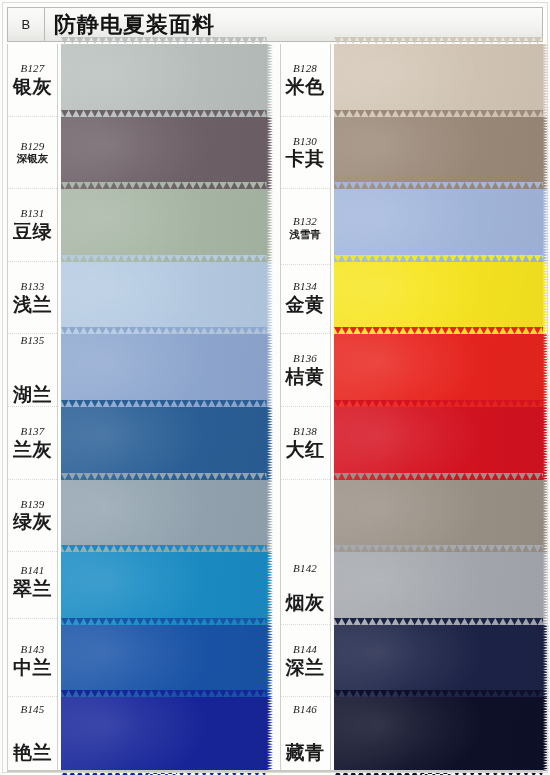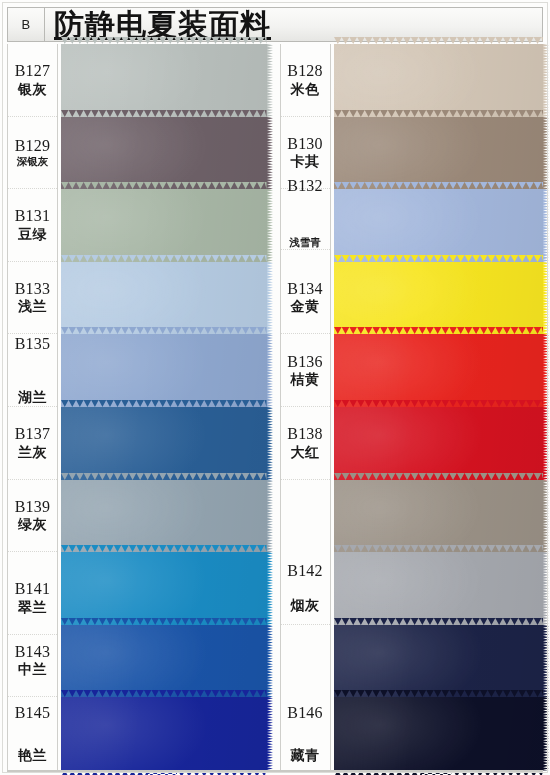--- a/index.html
+++ b/index.html
@@ -48,25 +48,24 @@
     color: #20201e;
     letter-spacing: .5px;
   }
   #header-title {
     flex: 1;
     display: flex;
     align-items: center;
     padding-left: 9px;
     font-family: "DejaVu Sans", "Liberation Sans", sans-serif;
     font-weight: bold;
-    font-size: 30px;
+    font-size: 22px;
     line-height: 1;
     letter-spacing: 1px;
     color: #141414;
-    text-decoration: underline;
   }
 
   
   #sheet {
     position: absolute;
     left: 7px;
     top: 44px;
     width: 536px;
     height: 726px;
     display: flex;
@@ -112,28 +111,29 @@
     display: flex;
     flex-direction: column;
     align-items: center;
     justify-content: center;
     color: #1b1b1b;
     border-bottom: 1px dotted #d8d8d4;
   }
   .label-cell:last-child { border-bottom: none; gap: 25px; }
   .code {
     font-family: "Liberation Serif", "DejaVu Serif", serif;
-    font-size: 16px;
+    font-size: 11px;
     line-height: 1.15;
     letter-spacing: .2px;
+    font-style: italic;
   }
   .cname {
     font-family: "DejaVu Sans", "Liberation Sans", sans-serif;
     font-weight: bold;
-    font-size: 14px;
+    font-size: 19px;
     line-height: 1.2;
     letter-spacing: .5px;
     white-space: nowrap;
   }
   .cname.narrow { font-size: 10.5px; letter-spacing: 0; }
 
   
   .swatch {
     position: absolute;
     left: 0;
@@ -230,21 +230,21 @@
             <div class="cname">湖兰</div>
           </div>
           <div class="label-cell" style="top: 363px; height: 72.6px;">
             <div class="code">B137</div>
             <div class="cname">兰灰</div>
           </div>
           <div class="label-cell" style="top: 435.6px; height: 72.6px;">
             <div class="code">B139</div>
             <div class="cname">绿灰</div>
           </div>
-          <div class="label-cell" style="top: 518px; height: 72.6px; align-items: center;">
+          <div class="label-cell" style="top: 502px; height: 72.6px; align-items: center;">
             <div class="code">B141</div>
             <div class="cname">翠兰</div>
           </div>
           <div class="label-cell" style="top: 580.8px; height: 72.6px;">
             <div class="code">B143</div>
             <div class="cname">中兰</div>
           </div>
           <div class="label-cell" style="top: 653.4px; height: 72.6px;">
             <div class="code">B145</div>
             <div class="cname">艳兰</div>
@@ -391,40 +391,44 @@
     <div class="half right">
       <div class="label-col">
           <div class="label-cell" style="top: 0px; height: 72.6px;">
             <div class="code">B128</div>
             <div class="cname">米色</div>
           </div>
           <div class="label-cell" style="top: 72.6px; height: 72.6px;">
             <div class="code">B130</div>
             <div class="cname">卡其</div>
           </div>
-          <div class="label-cell" style="top: 133px; height: 72.6px; justify-content: space-between;">
+          <div class="label-cell" style="top: 148px; height: 72.6px;">
             <div class="code">B132</div>
             <div class="cname narrow">浅雪青</div>
           </div>
           <div class="label-cell" style="top: 217.8px; height: 72.6px;">
             <div class="code">B134</div>
             <div class="cname">金黄</div>
           </div>
           <div class="label-cell" style="top: 290.4px; height: 72.6px;">
             <div class="code">B136</div>
             <div class="cname">桔黄</div>
           </div>
           <div class="label-cell" style="top: 363px; height: 72.6px;">
             <div class="code">B138</div>
             <div class="cname">大红</div>
           </div>
           <div class="label-cell" style="top: 508.2px; height: 72.6px; gap: 16px;">
             <div class="code">B142</div>
             <div class="cname">烟灰</div>
           </div>
+          <div class="label-cell" style="top: 580.8px; height: 72.6px;">
+            <div class="code">B144</div>
+            <div class="cname">深兰</div>
+          </div>
           <div class="label-cell" style="top: 653.4px; height: 72.6px;">
             <div class="code">B146</div>
             <div class="cname">藏青</div>
           </div>
         </div>
       <div class="swatch-col">
           <div class="swatch" style="top: 0px; height: 73.6px; background: rgb(211, 198, 182); z-index: 2;">
             <div class="sheen"></div>
             <div class="pink-edge">
               <svg viewBox="0 0 300 7" preserveAspectRatio="none">

